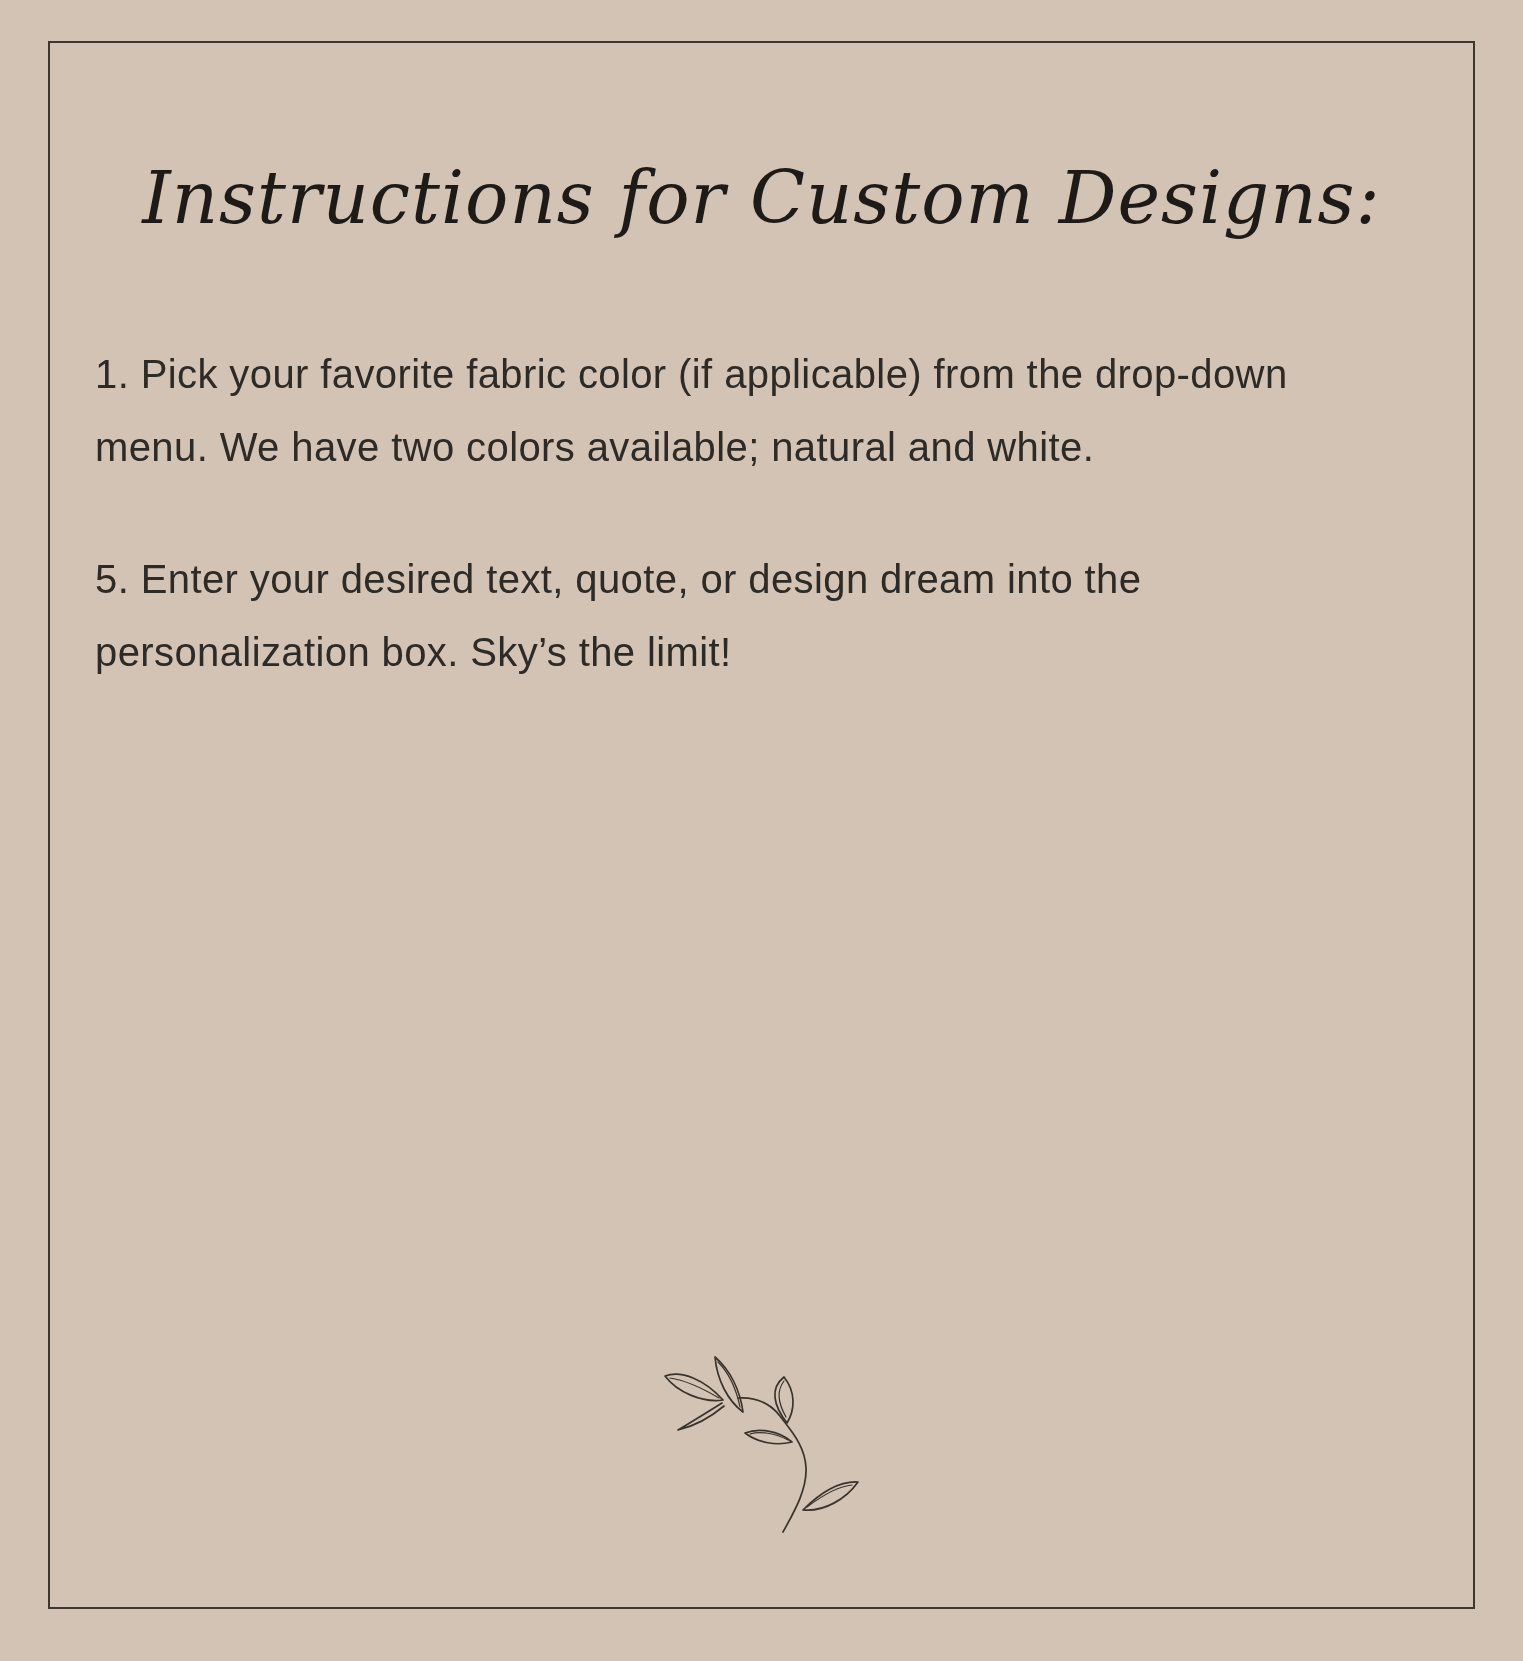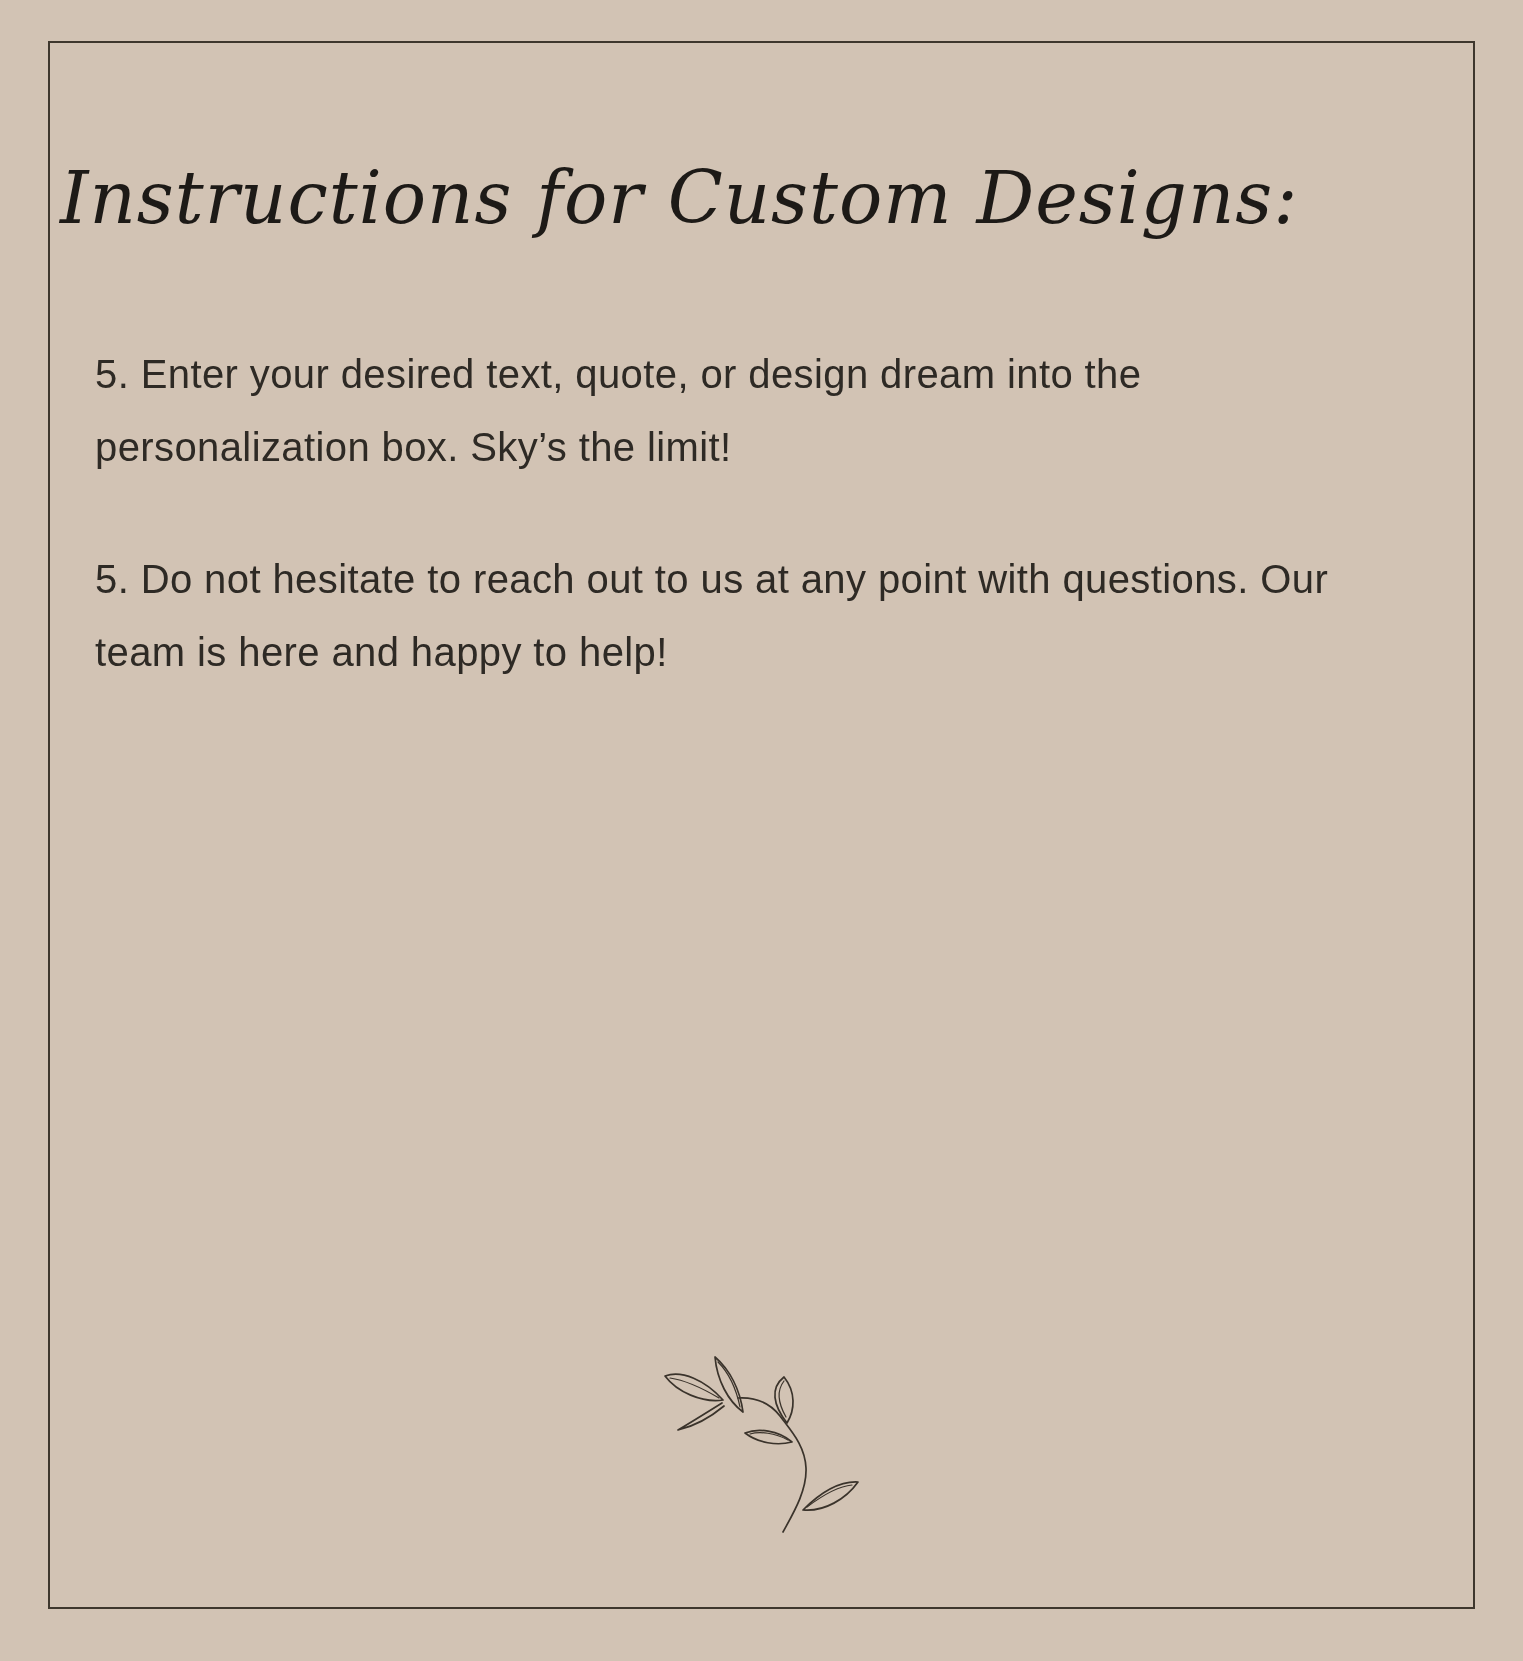--- a/index.html
+++ b/index.html
@@ -21,20 +21,21 @@
     right: 48px;
     bottom: 52px;
     border: 2px solid #3e372d;
     pointer-events: none;
   }
   .title {
     position: absolute;
     top: 108px;
     left: 60px;
     right: 60px;
+    text-align: center;
     font-family: "DejaVu Serif", serif;
     font-style: italic;
     font-weight: 500;
     font-size: 72px;
     letter-spacing: 1px;
     color: #1d1a17;
   }
   .instructions {
     position: absolute;
     top: 338px;
@@ -73,22 +74,22 @@
   }
 </style>
 </head>
 <body>
 
 <div class="frame"></div>
 
 <h1 class="title">Instructions for Custom Designs:</h1>
 
 <div class="instructions">
+  <p>1. Pick your favorite fabric color (if applicable) from the drop-down menu. We have two colors available; natural and white.</p>
   <p>5. Enter your desired text, quote, or design dream into the personalization box. Sky’s the limit!</p>
-  <p>5. Do not hesitate to reach out to us at any point with questions. Our team is here and happy to help!</p>
 </div>
 
 <div class="branch">
   <svg viewBox="0 0 240 200" xmlns="http://www.w3.org/2000/svg">
 
     <path d="M 143,192 C 154,172 167,150 166,128 C 165,106 152,92 140,76 C 130,63 116,57 98,58"></path>
 
     <path d="M 83,60 C 65,40 42,30 25,36 C 37,52 62,63 83,60 Z"></path>
     <path class="vein" d="M 79,58 C 62,48 44,40 30,38"></path>
 

